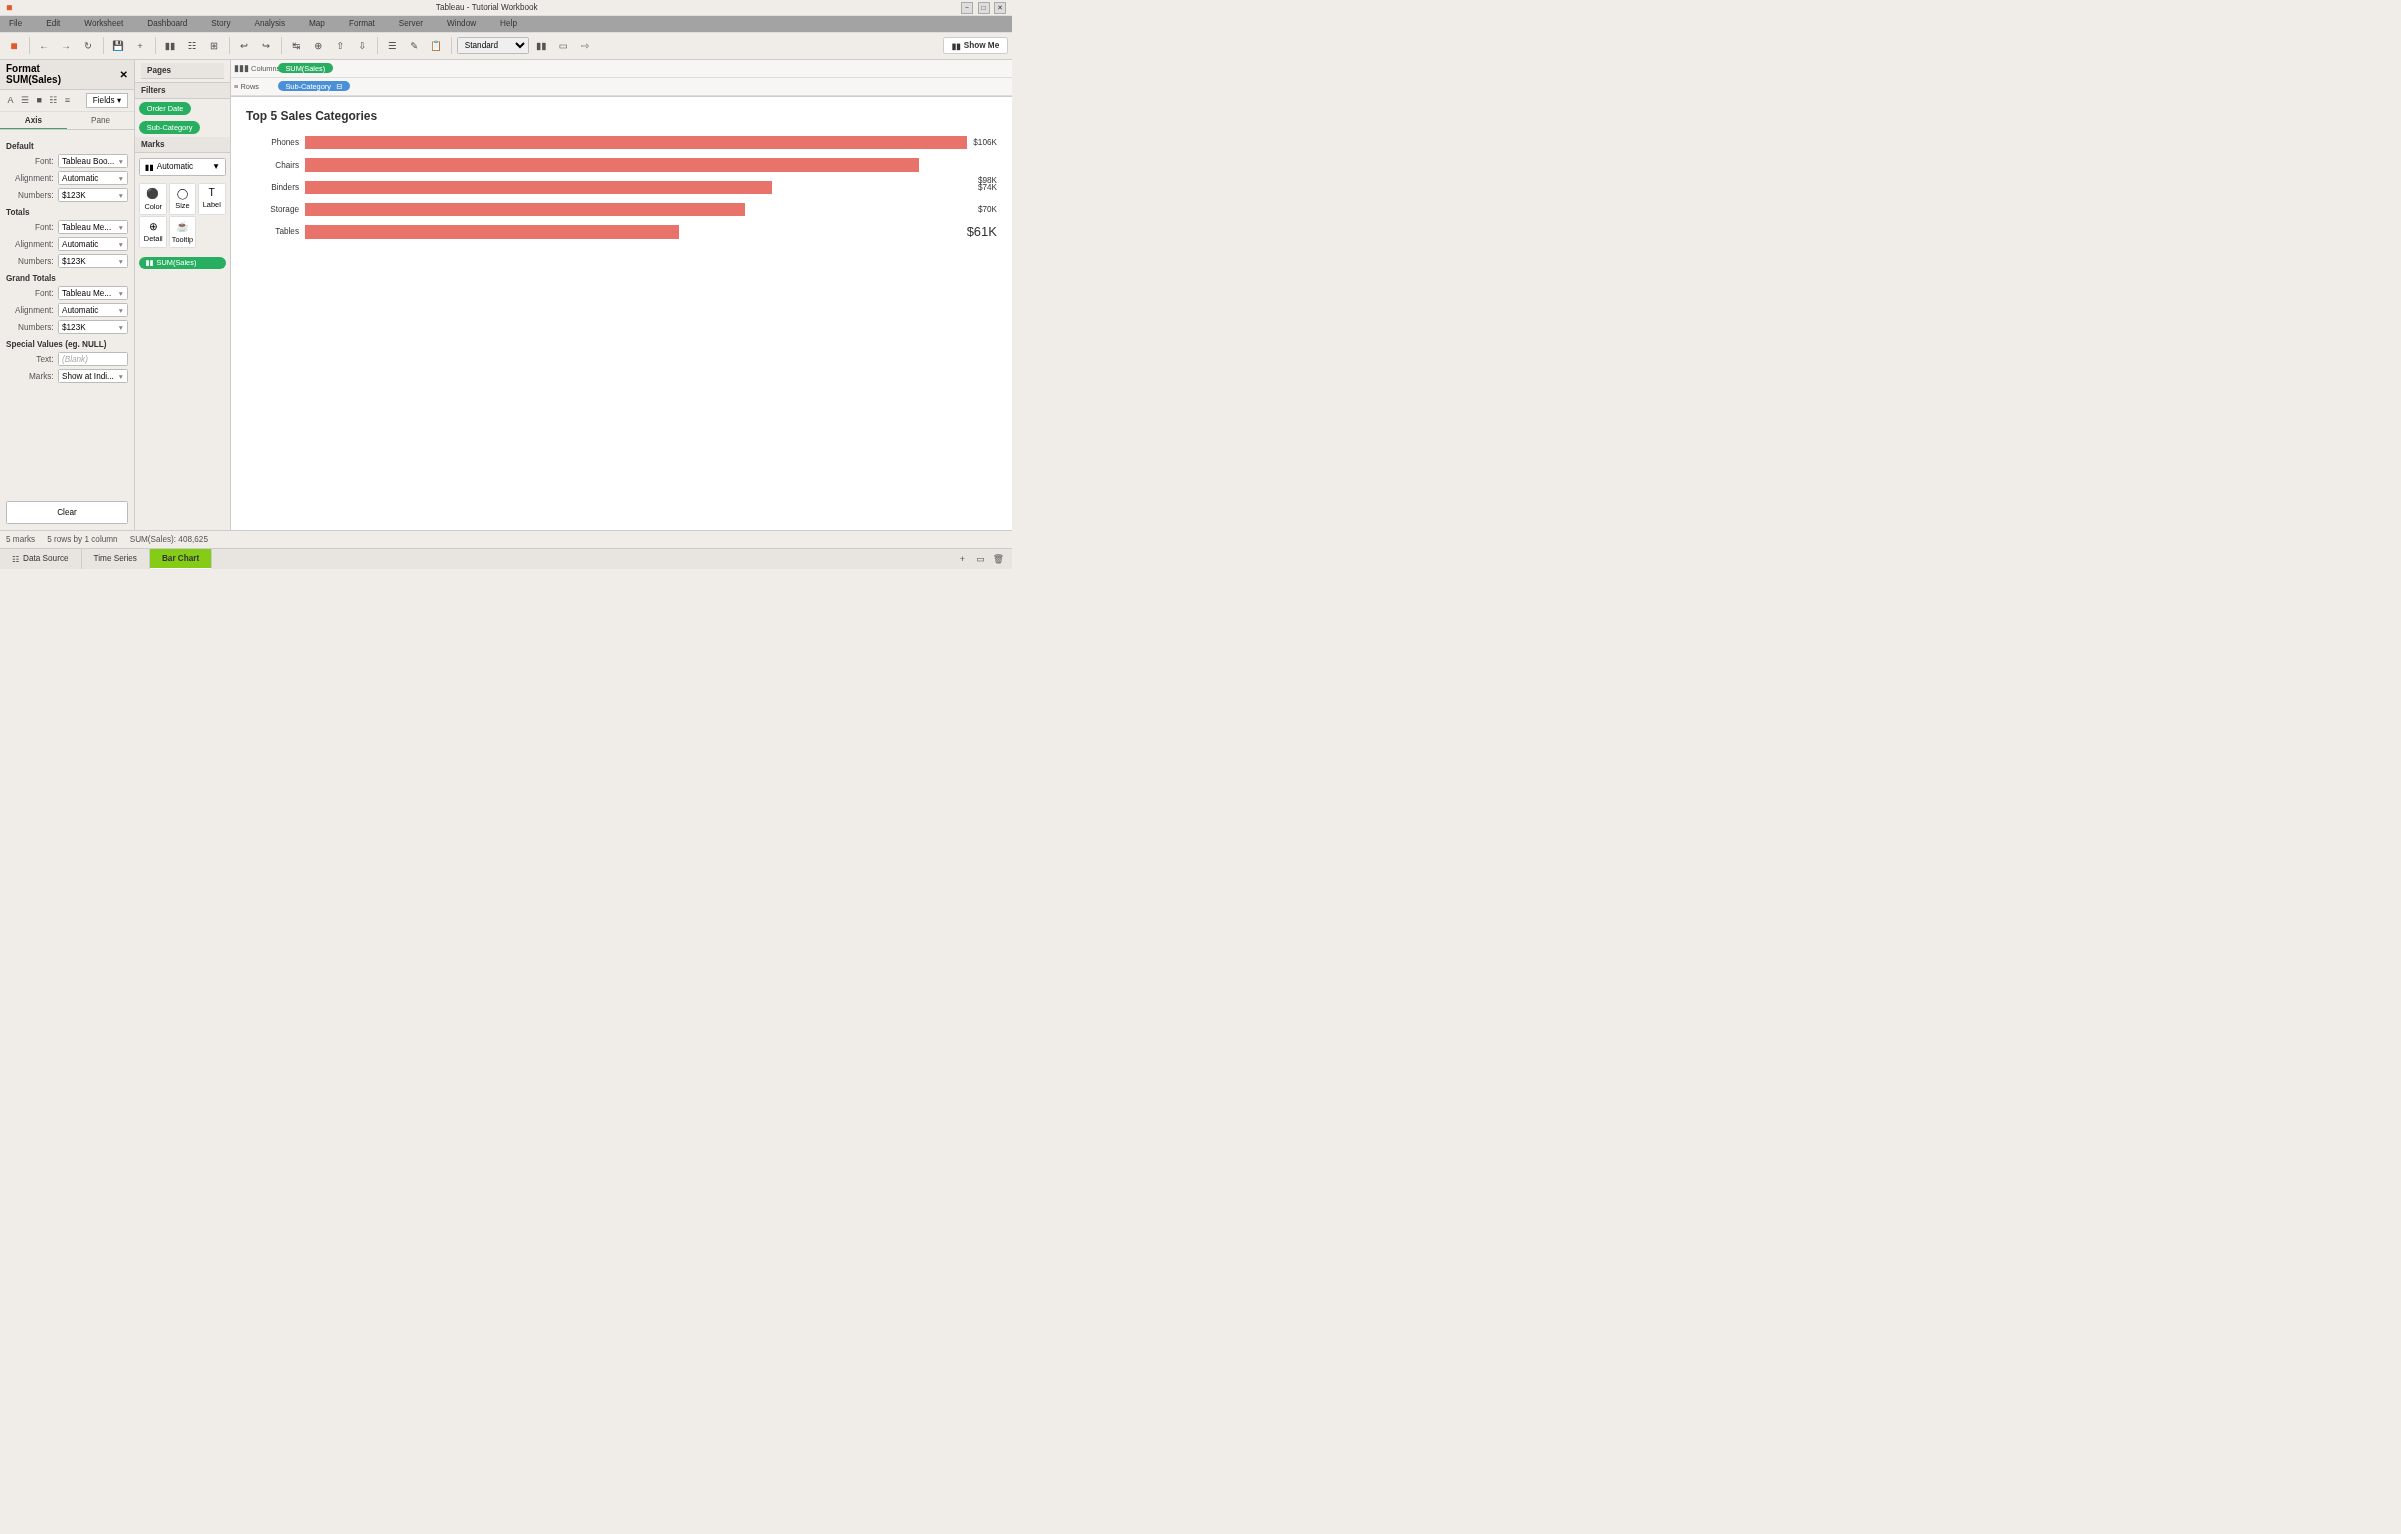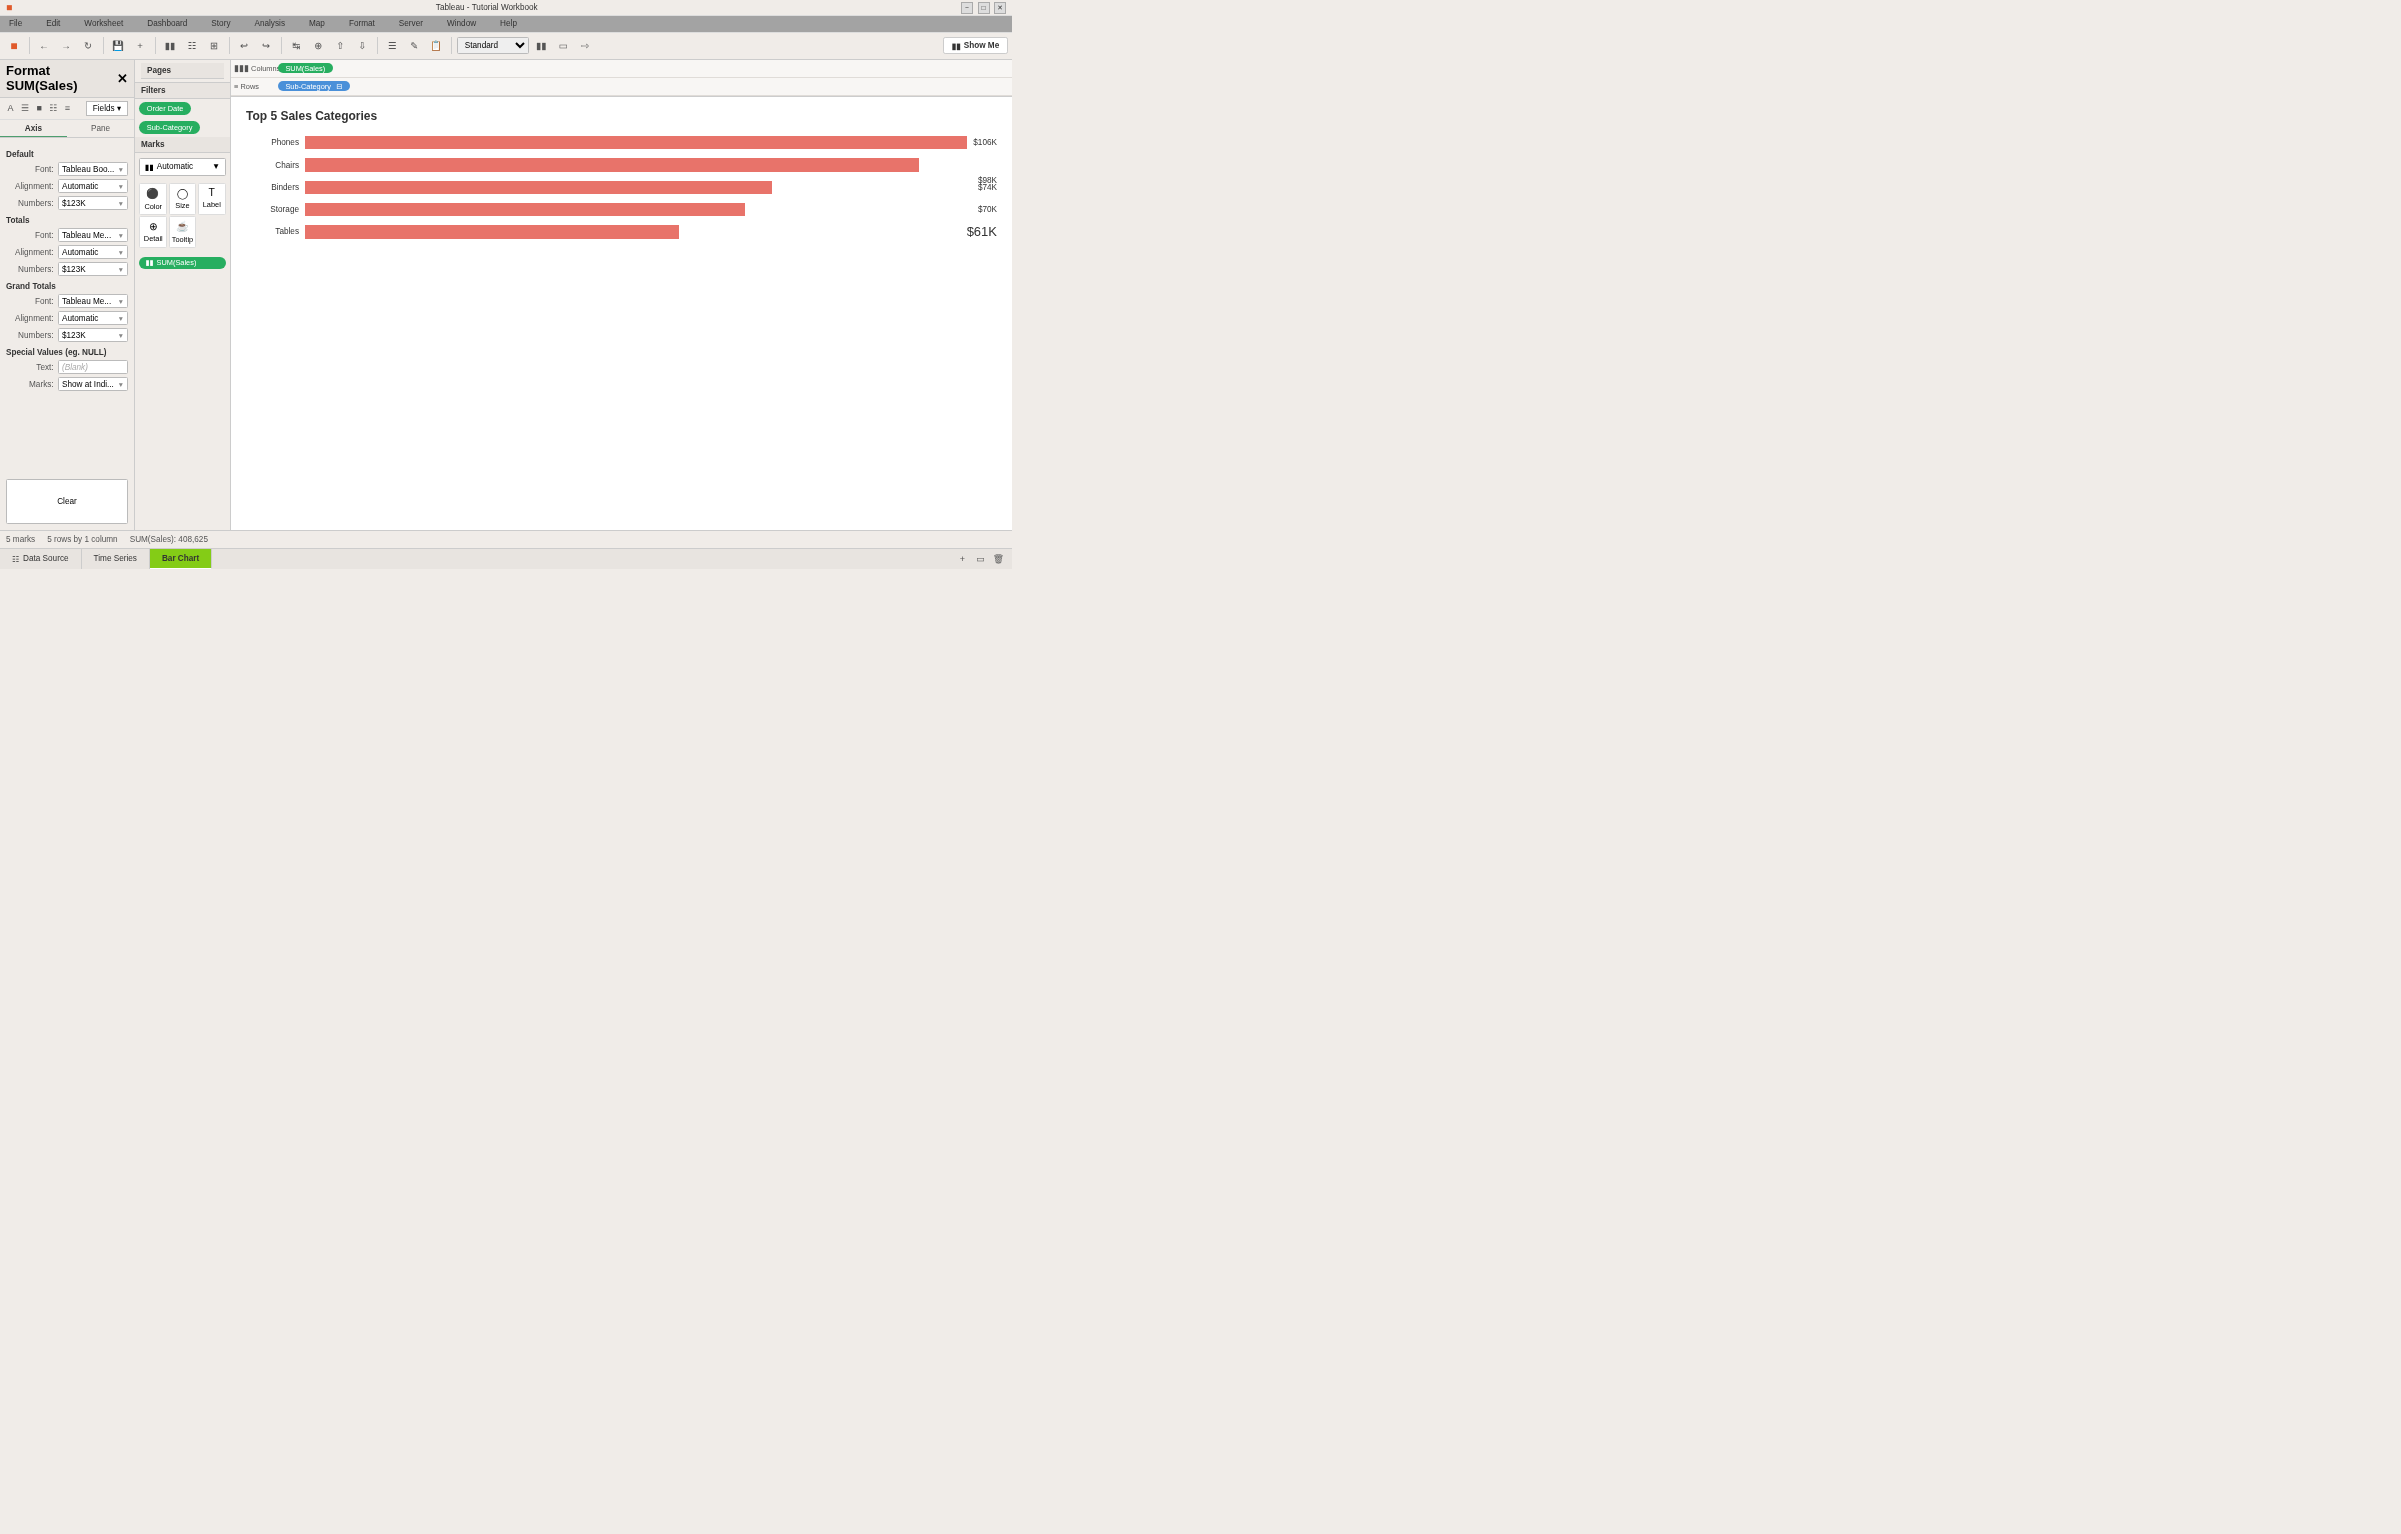--- a/index.html
+++ b/index.html
@@ -73,21 +73,21 @@
       margin-left: auto;
     }
     #format-panel-header {
       background: #e8e4e0;
       padding: 3.7px 6px;
       display: flex;
       align-items: center;
       justify-content: space-between;
       border-bottom: 0.7px solid #ccc;
       font-weight: bold;
-      font-size: 13px;
+      font-size: 10px;
       gap: 24px;
     }
     #format-panel-icons {
       display: flex;
       align-items: center;
       padding: 3px 6px;
       border-bottom: 0.7px solid #ddd;
       gap: 4.4px;
     }
     .fp-icon { font-size: 9px; color: #555; cursor: pointer; padding: 1.5px; }
@@ -122,21 +122,21 @@
       padding: 1.5px 3px;
       font-size: 8.2px;
       display: flex; align-items: center; justify-content: space-between;
       cursor: pointer;
       border-radius: 1.5px;
     }
     .format-value .arrow { color: #888; font-size: 6.7px; }
 
     .clear-btn {
       margin: 6px;
-      padding: 17px;
+      padding: 6px;
       background: white;
       border: 0.7px solid #bbb;
       text-align: center;
       cursor: pointer;
       font-size: 8.2px;
       border-radius: 1.5px;
     }
     .marks-type-selector {
       display: flex;
       align-items: center;

